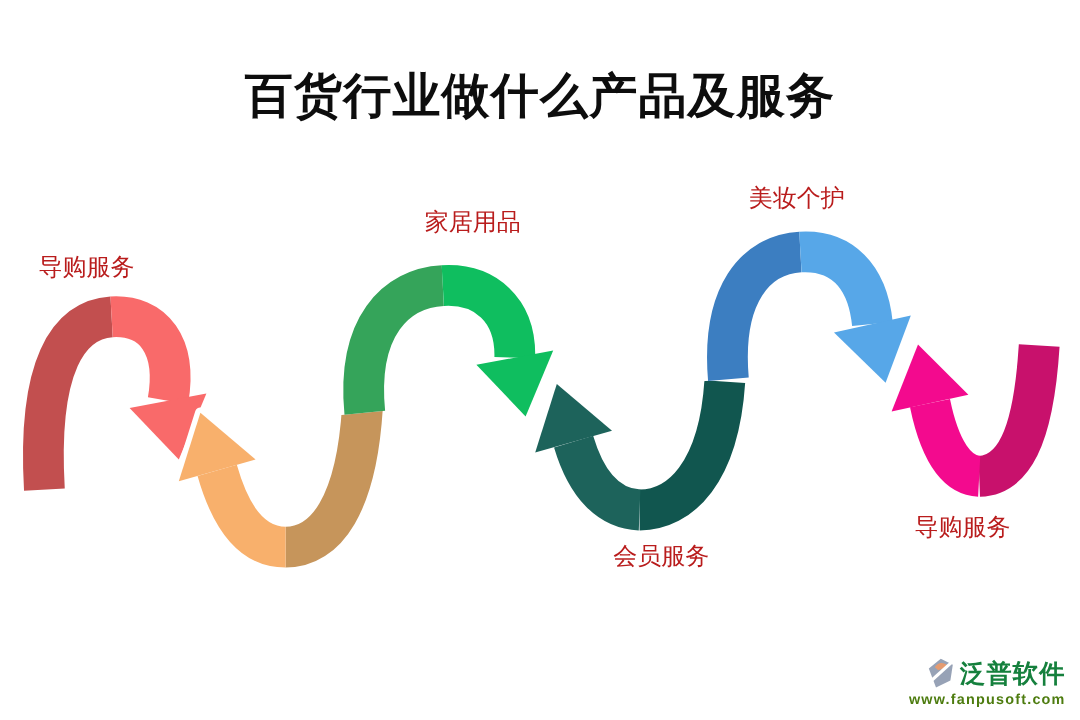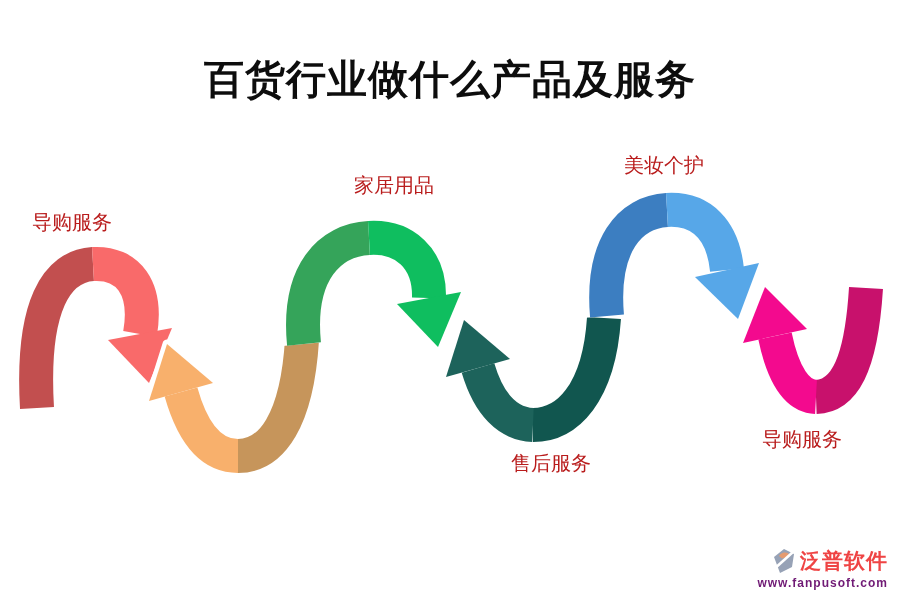--- a/index.html
+++ b/index.html
@@ -79,29 +79,29 @@
       <path d="M 775 336 C 783 375 797 396 816 397 C 843 396 861 368 866 288" fill="none" stroke="#ffffff" stroke-width="43"></path>
       <polygon points="765,287 743,343 807,329" fill="#ffffff" stroke="#ffffff" stroke-width="9" stroke-linejoin="round"></polygon>
       <path d="M 816 397 C 843 396 861 368 866 288" fill="none" stroke-width="34" stroke="#C8116C"></path>
       <path d="M 775 336 C 783 375 797 396 816 397" fill="none" stroke-width="34" stroke="#F30A8E"></path>
       <polygon points="765,287 743,343 807,329" fill="#F30A8E"></polygon>
     </g>
   </svg>
 
   <div class="arrow-label lbl-0">导购服务</div>
   <div class="arrow-label lbl-2">家居用品</div>
-  <div class="arrow-label lbl-3">售后服务</div>
+  <div class="arrow-label lbl-3">会员服务</div>
   <div class="arrow-label lbl-4">美妆个护</div>
   <div class="arrow-label lbl-5">导购服务</div>
 
   <div class="watermark">
     <div class="wm-row">
       <svg width="28" height="28" viewBox="0 0 28 28">
         <path d="M4 10 L14 2 L24 7 L22 20 L10 26 Z" fill="#97A2B6"></path>
         <path d="M9 9 A 6.5 6.5 0 0 1 19.5 7.5 L15.5 11 A 4 4 0 0 0 12 11.5 Z" fill="#E59B70"></path>
         <path d="M3 23 L23 5" stroke="#ffffff" stroke-width="2.6" fill="none"></path>
       </svg>
-      <span class="wm-brand" style="color: #ef4444;">泛普软件</span>
+      <span class="wm-brand" style="color: #15803d;">泛普软件</span>
     </div>
-    <div class="wm-url" style="color: #701a75;">www.fanpusoft.com</div>
+    <div class="wm-url" style="color: #4d7c0f;">www.fanpusoft.com</div>
   </div>
 
 </div>
 
 </body></html>

